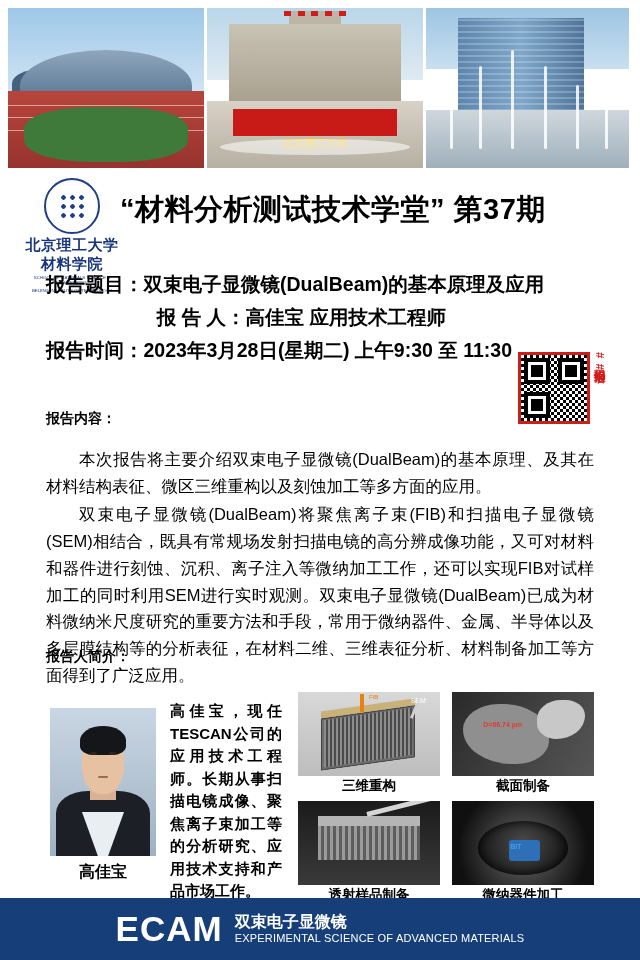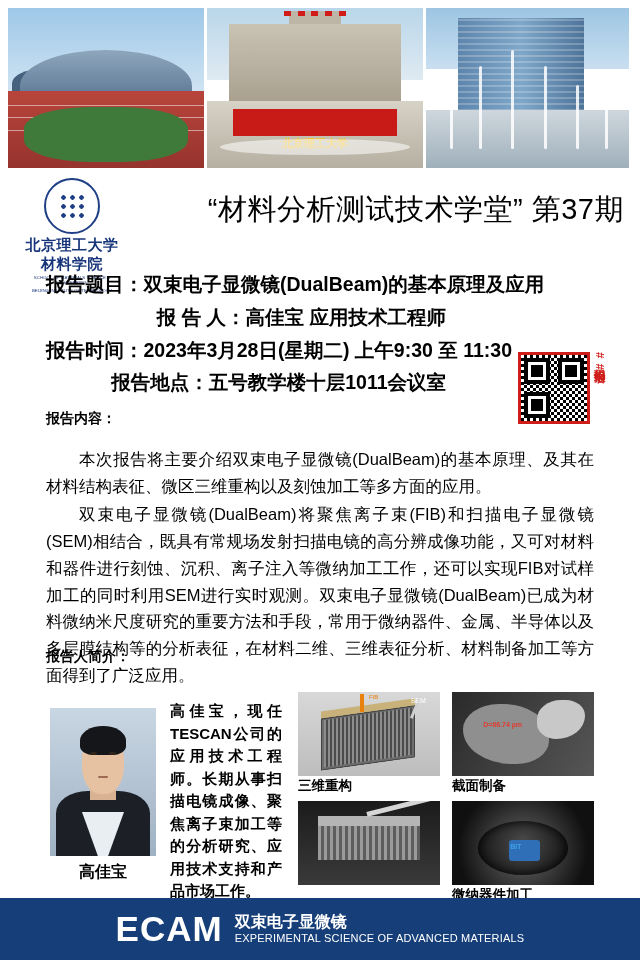--- a/index.html
+++ b/index.html
@@ -162,23 +162,23 @@
     line-height: 1.35;
     margin-top: 2px;
   }
 
   
   .title {
     position: absolute;
     left: 120px;
     top: 190px;
     width: 504px;
-    text-align: right;
+    text-align: left;
     font-size: 29px;
-    font-weight: normal;
+    font-weight: bold;
     color: #000;
     letter-spacing: .5px;
   }
 
   
   .info {
     position: absolute;
     left: 46px;
     top: 268px;
     width: 400px;
@@ -306,21 +306,21 @@
 
   .fig-grid {
     position: absolute;
     left: 252px;
     top: 6px;
     width: 296px;
   }
   .fig-row { display: flex; gap: 12px; }
   .fig {
     width: 142px;
-    text-align: left;
+    text-align: center;
   }
   .fig .img {
     width: 142px; height: 84px;
     position: relative; overflow: hidden;
     background: #222;
   }
   .fig .cap {
     font-size: 13.5px;
     font-weight: bold;
     margin-top: 1px;
@@ -479,23 +479,20 @@
   <div class="info">
     <div class="row">
       <span class="lbl">报告题目：</span><span class="val">双束电子显微镜(DualBeam)的基本原理及应用</span>
     </div>
     <div class="row">
       <span class="lbl">报 告 人：</span><span class="val">高佳宝  应用技术工程师</span>
     </div>
     <div class="row">
       <span class="lbl">报告时间：</span><span class="val">2023年3月28日(星期二) 上午9:30 至 11:30</span>
     </div>
-    <div class="row">
-      <span class="lbl">报告地点：</span><span class="val">五号教学楼十层1011会议室</span>
-    </div>
   </div>
 
   <div class="qr-wrap">
     <div class="qr">
       <div class="eye tl"></div>
       <div class="eye tr"></div>
       <div class="eye bl"></div>
     </div>
     <div class="qr-label">#扫码报名#</div>
   </div>
@@ -549,20 +546,21 @@
         </div>
       </div>
 
       <div class="fig-row" style="margin-top:6px">
         <div class="fig f3">
           <div class="img">
             <div class="pillar"></div>
             <div class="slab"></div>
             <div class="needle"></div>
           </div>
+          <div class="cap">透射样品制备</div>
         </div>
 
         <div class="fig f4">
           <div class="img">
             <div class="bowl"></div>
             <div class="chip"></div>
             <div class="lbl">BIT</div>
           </div>
           <div class="cap">微纳器件加工</div>
         </div>

